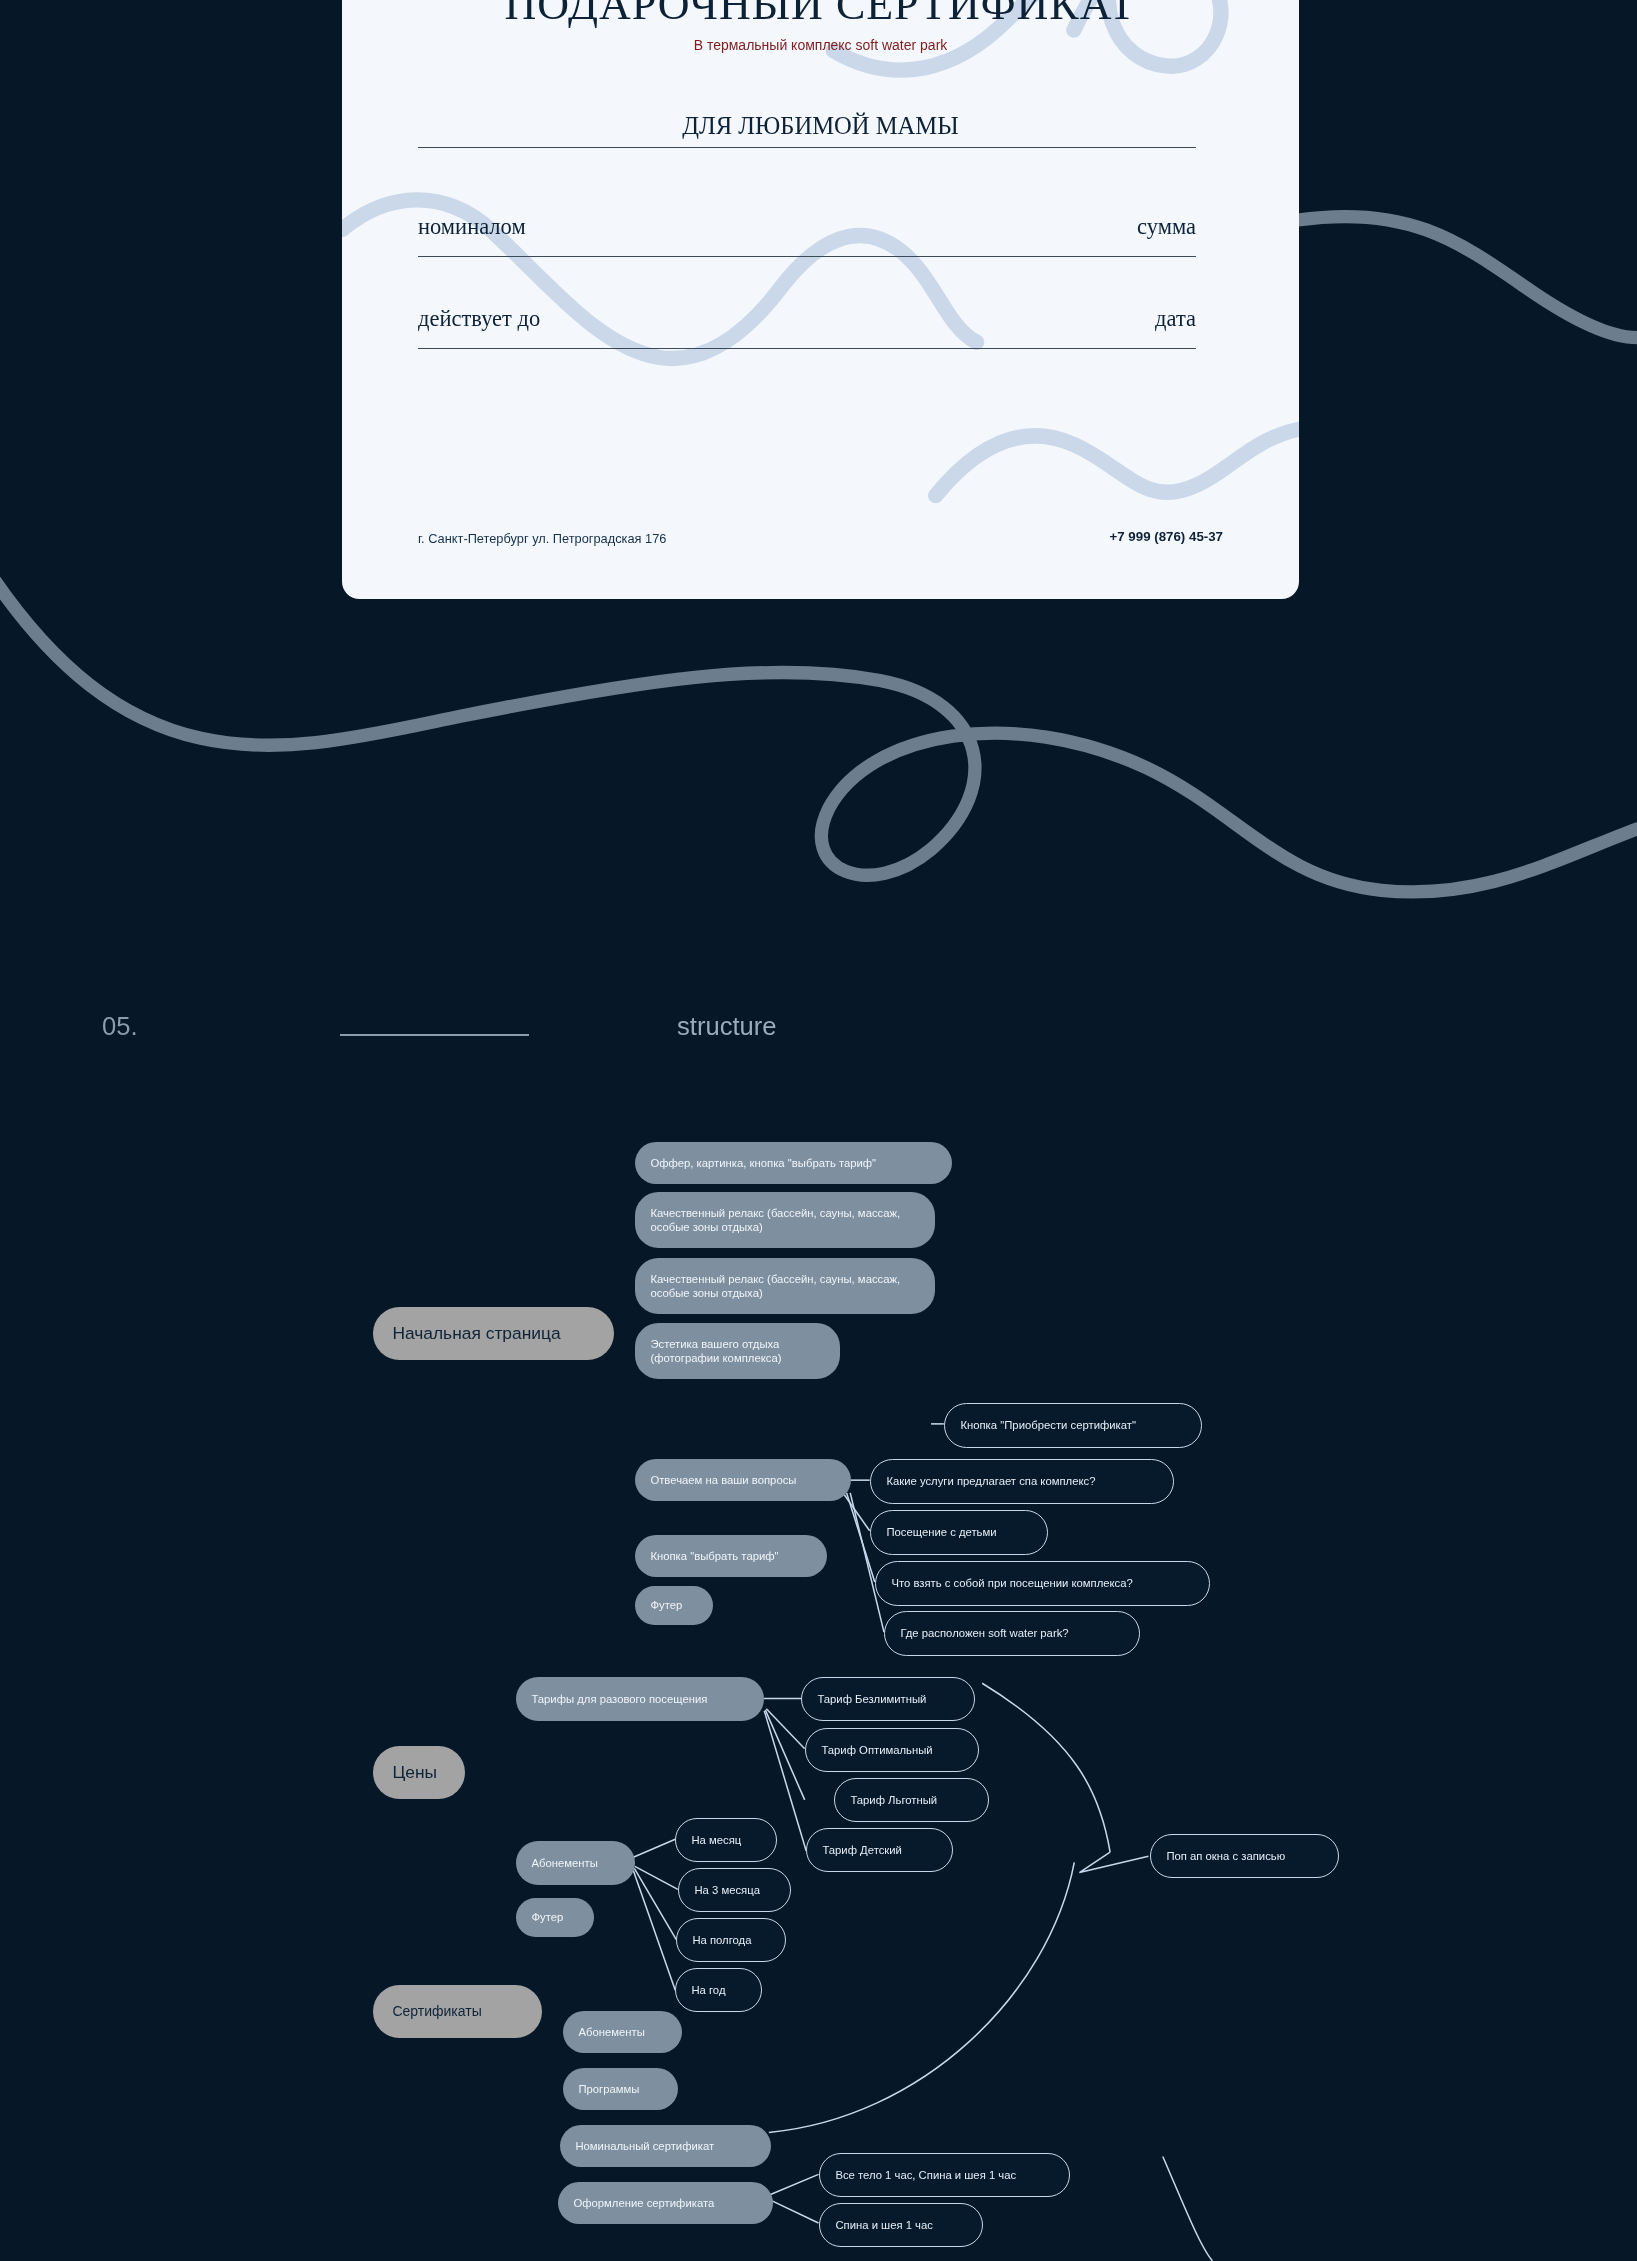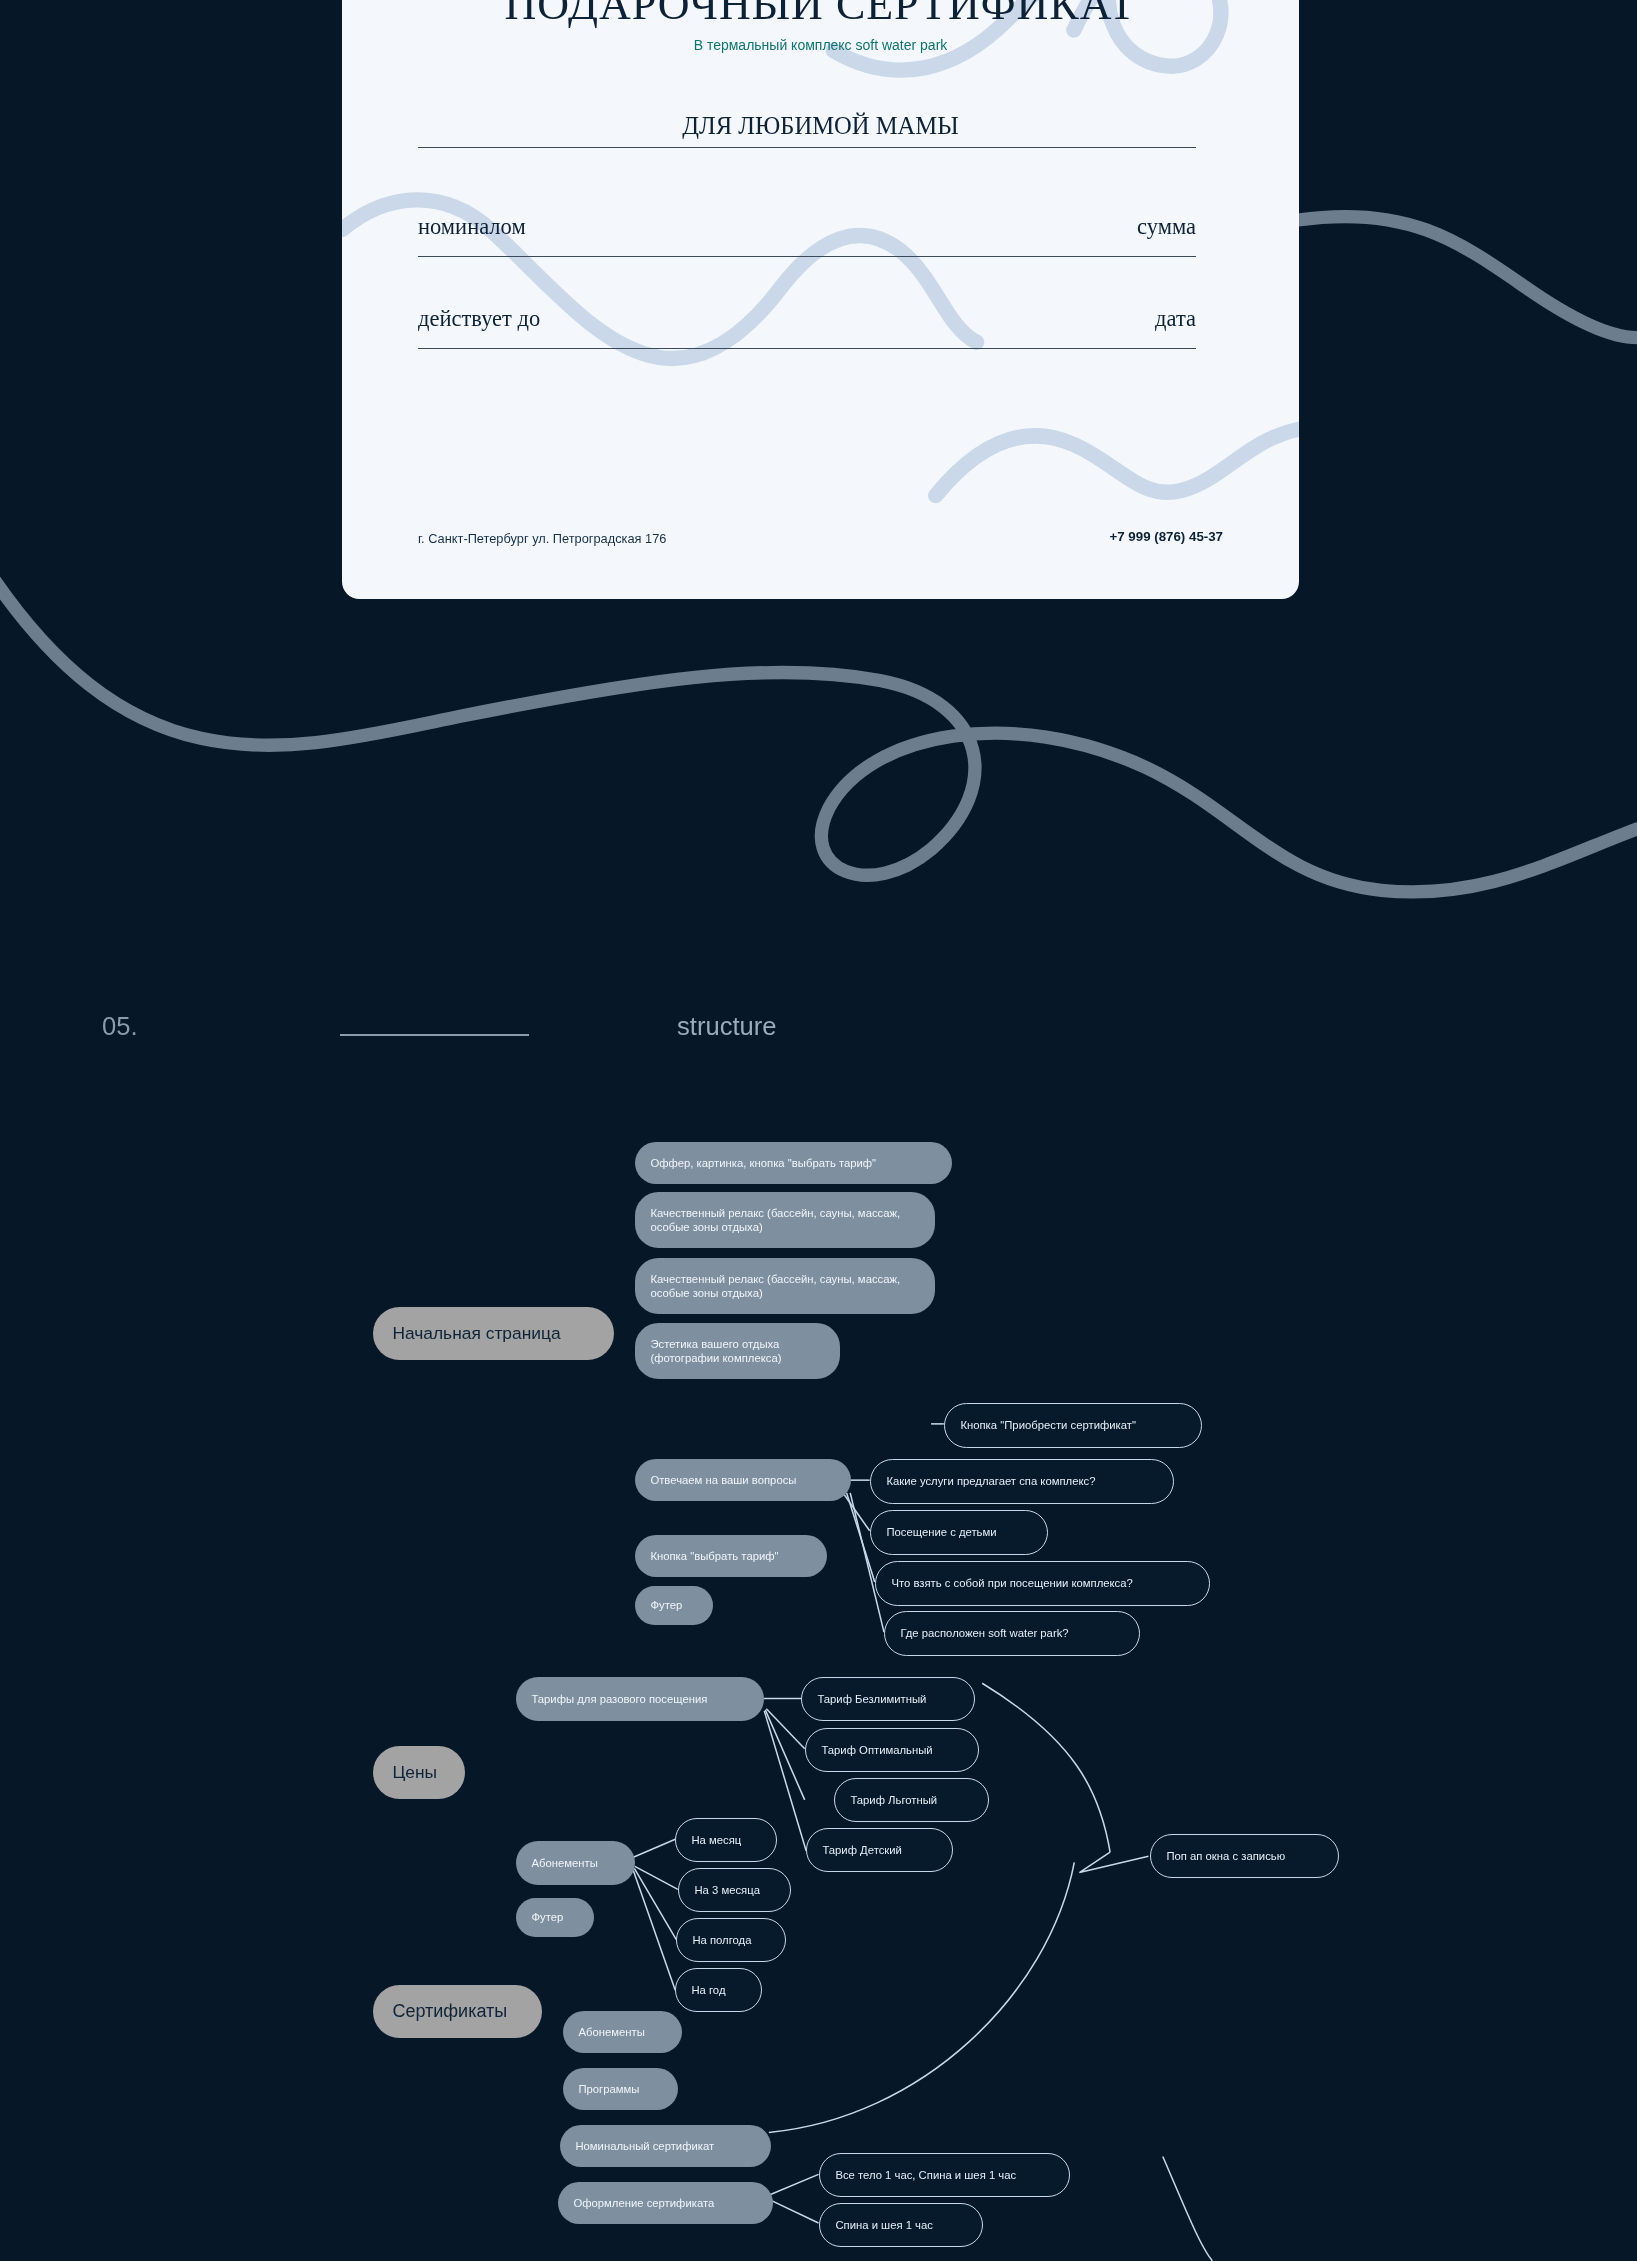--- a/index.html
+++ b/index.html
@@ -32,21 +32,21 @@
     font-family:"Liberation Serif", serif;
     font-size:44px;
     letter-spacing:1px;
     color:#0d2137;
     white-space:nowrap;
   }
   .cert-sub {
     position:absolute; left:0; top:324px; width:957px;
     text-align:center;
     font-size:14px;
-    color:#0f766e;
+    color:#7f1d1d;
   }
   .cert-recipient {
     position:absolute; left:0; top:399px; width:957px;
     text-align:center;
     font-family:"Liberation Serif", serif;
     font-size:24.6px;
     color:#0d2137;
   }
   .rule {
     position:absolute;
@@ -217,21 +217,21 @@
 
 
   <div class="node n-pale" style="left:373px; top:1307px; width:241px; height:53px; font-size:17.4px;">
     <span>Начальная страница</span>
   </div>
 
   <div class="node n-pale" style="left:373px; top:1746px; width:92px; height:53px; font-size:17.4px;">
     <span>Цены</span>
   </div>
 
-  <div class="node n-pale" style="left:373px; top:1985px; width:169px; height:53px; font-size:18px;">
+  <div class="node n-pale" style="left:373px; top:1985px; width:169px; height:53px; font-size:14px;">
     <span>Сертификаты</span>
   </div>
 
   <div class="node n-grey" style="left:635px; top:1142px; width:317px; height:42px;">
     <span>Оффер, картинка, кнопка "выбрать тариф"</span>
   </div>
 
   <div class="node n-grey" style="left:635px; top:1192px; width:300px; height:56px; border-radius:23.5px;">
     <span>Качественный релакс (бассейн, сауны, массаж, особые зоны отдыха)</span>
   </div>

